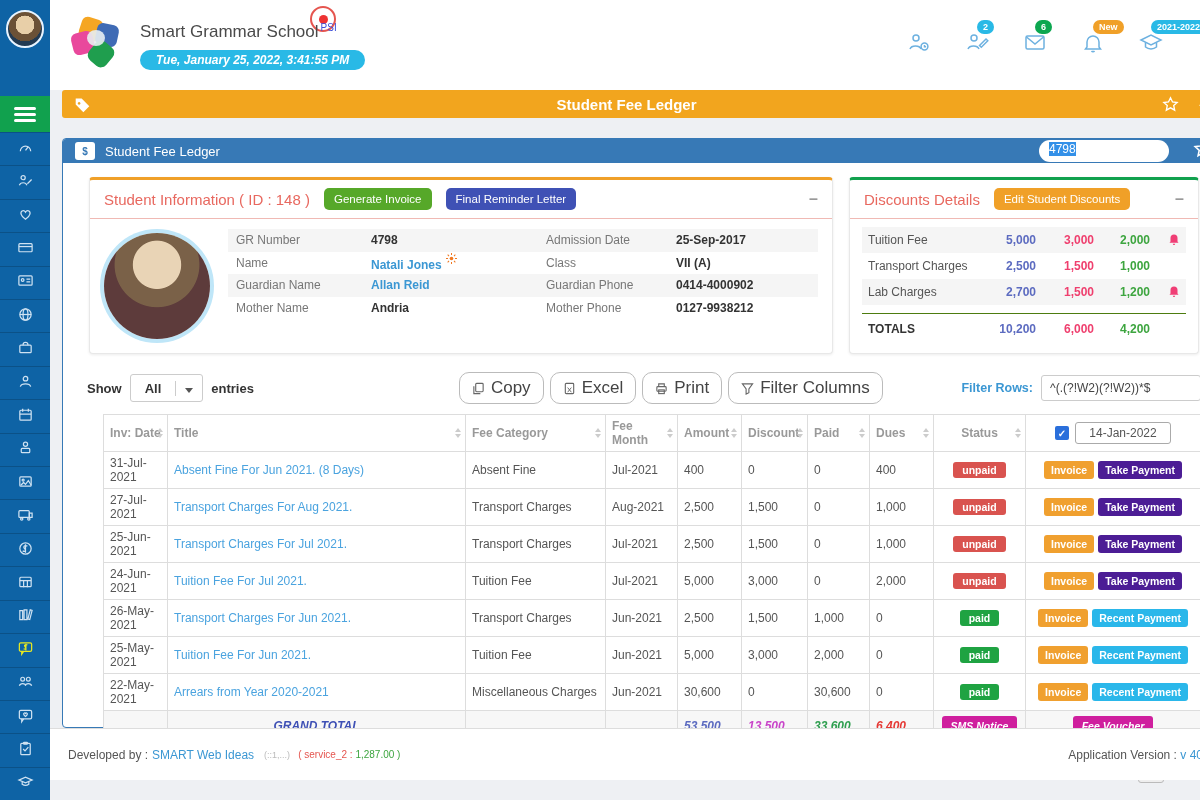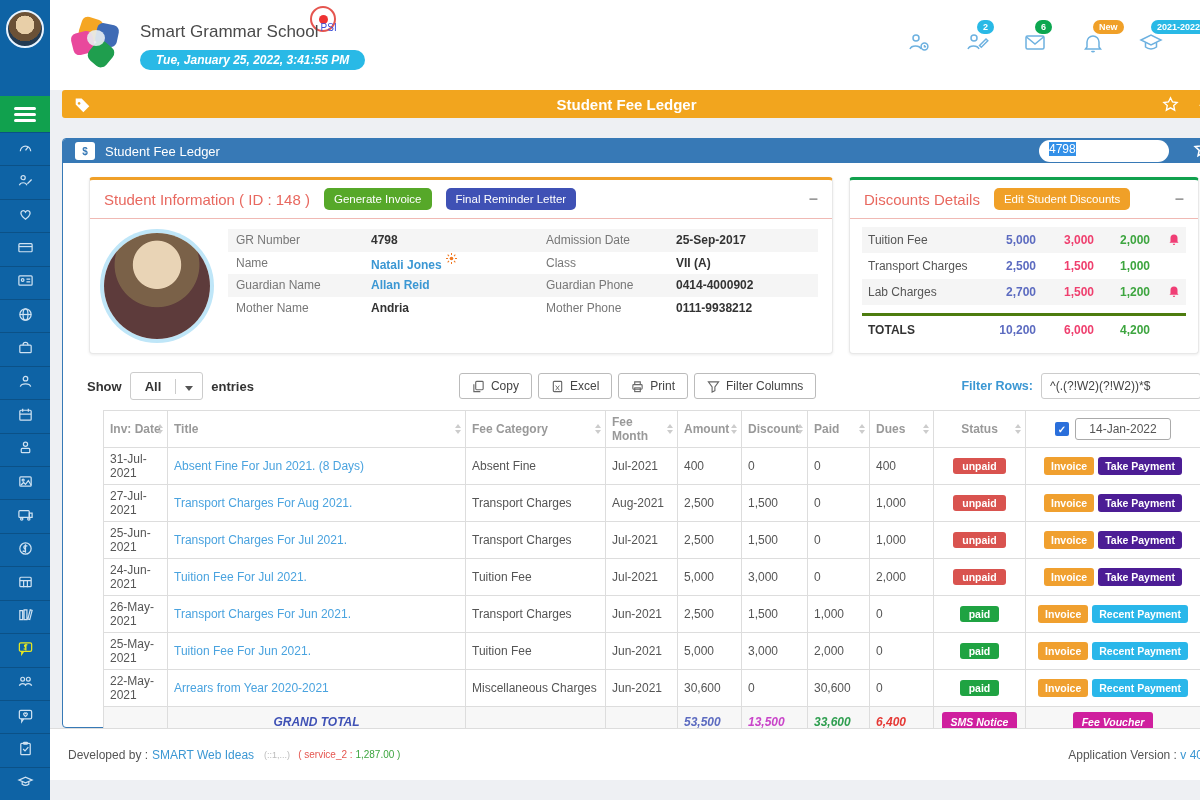--- a/index.html
+++ b/index.html
@@ -79,32 +79,32 @@
 
   .disc-body { padding:8px 12px 12px; }
   .d-row { display:flex; align-items:center; height:26px; font-size:12px; padding:0 6px; }
   .d-row:nth-child(odd) { background:#f5f5f5; }
   .d-label { flex:1; color:#555; }
   .d-amt { width:62px; text-align:right; color:#5c6bc0; font-weight:bold; }
   .d-disc { width:58px; text-align:right; color:#ef3f6e; font-weight:bold; }
   .d-net { width:56px; text-align:right; color:#3da53f; font-weight:bold; }
   .d-bell { width:30px; text-align:right; color:#f03e75; }
   .d-bell svg { width:12px; height:12px; }
-  .d-total { border-top:3px solid #4d7c0f; margin-top:8px; padding-top:4px; }
+  .d-total { border-top:1px solid #4d7c0f; margin-top:8px; padding-top:4px; }
   .d-total .d-label { color:#333; font-weight:bold; }
 
   
   .controls { display:flex; align-items:center; margin:18px 12px 10px; font-size:13px; color:#333; }
   .show-wrap { display:flex; align-items:center; gap:8px; font-weight:bold; }
   .select { display:flex; border:1px solid #ccc; border-radius:3px; height:28px; align-items:center; cursor:pointer; }
   .select .val { padding:0 14px; font-weight:bold; border-right:1px solid #ccc; }
   .select .chev { padding:0 9px; }
   .chev::after { content:""; display:inline-block; border-left:4px solid transparent; border-right:4px solid transparent; border-top:5px solid #555; }
   .ctl-btns { display:flex; gap:6px; margin-left:205px; }
-  .ctl-btn { display:flex; align-items:center; gap:6px; border:1px solid #bbb; border-radius:3px; background:#fff; padding:5px 12px; font-size:12px; color:#444; cursor:pointer; font-family:inherit; }
+  .ctl-btn { display:flex; align-items:center; gap:6px; border:1px solid #bbb; border-radius:10px; background:#fff; padding:5px 12px; font-size:17px; color:#444; cursor:pointer; font-family:inherit; }
   .ctl-btn svg { width:13px; height:13px; }
   .filter-rows { margin-left:auto; display:flex; align-items:center; gap:8px; }
   .filter-rows label { color:#3b97d3; font-weight:bold; font-size:12.5px; }
   .filter-rows input { width:160px; height:26px; border:1px solid #ccc; border-radius:3px; padding:0 8px; font-size:12px; color:#444; font-family:"Liberation Sans", sans-serif; }
 
   
   .tbl-wrap { margin:0 12px;padding-left:16px; }
   table { border-collapse:collapse; width:100%; table-layout:fixed; font-size:12px; }
   th, td { border:1px solid #ddd; padding:4px 6px; color:#555; }
   thead th { color:#999; font-weight:bold; height:30px; text-align:left; position:relative; cursor:pointer; background:#fff; }
@@ -420,21 +420,21 @@
                   <div class="f-row">
                     <span class="f-label">Guardian Name</span>
                     <span class="f-val link">Allan Reid</span>
                     <span class="f-label2">Guardian Phone</span>
                     <span class="f-val2">0414-4000902</span>
                   </div>
                   <div class="f-row">
                     <span class="f-label">Mother Name</span>
                     <span class="f-val">Andria</span>
                     <span class="f-label2">Mother Phone</span>
-                    <span class="f-val2">0111-9938212</span>
+                    <span class="f-val2">0127-9938212</span>
                   </div>
                 </div>
             </div>
           </div>
 
           <div class="card discount">
             <div class="card-head">
               <span class="card-title">Discounts Details</span>
               <button class="btn orange">Edit Student Discounts</button>
               <span class="collapse">–</span>

